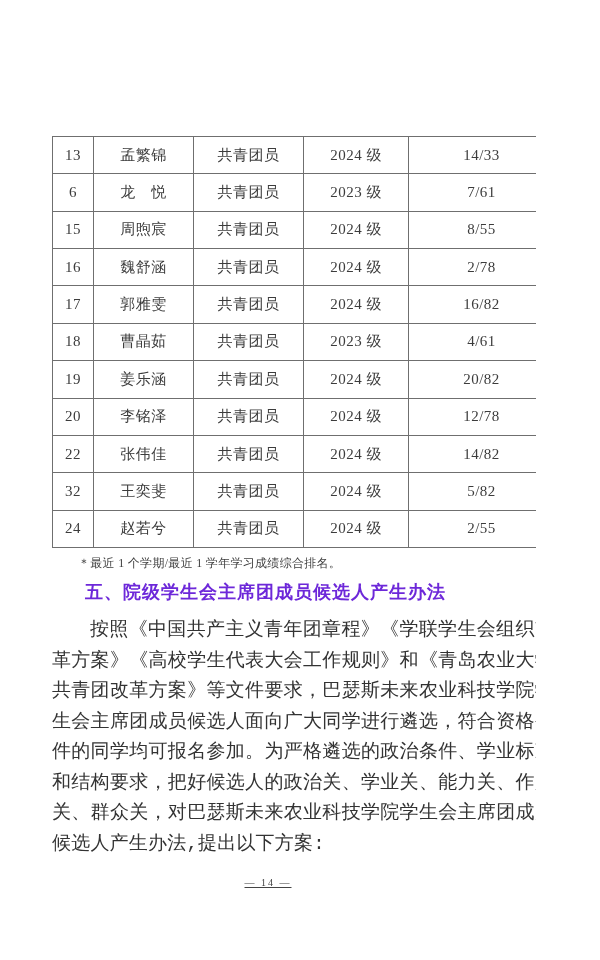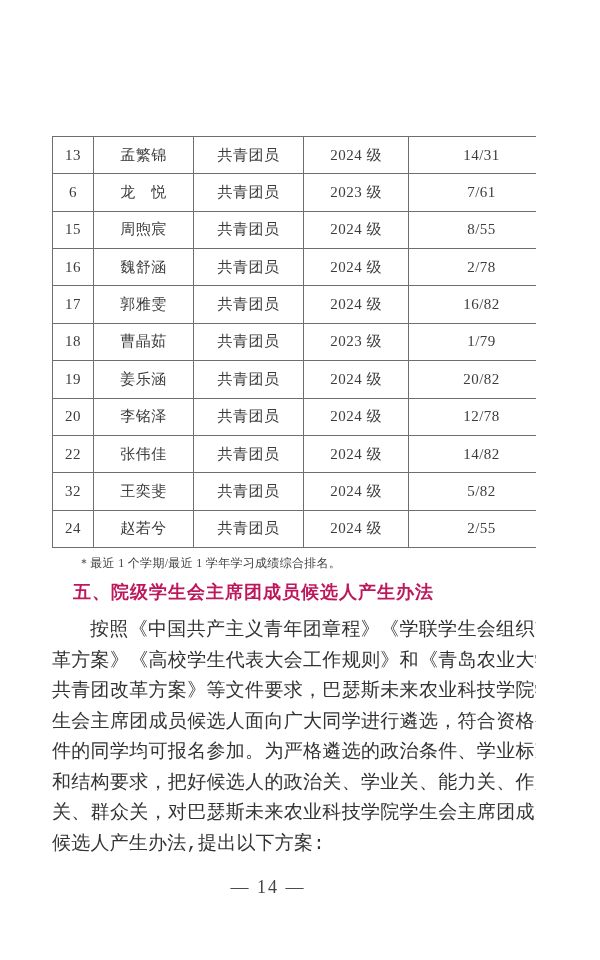--- a/index.html
+++ b/index.html
@@ -48,26 +48,26 @@
     position: absolute;
     left: 78px;
     top: 536px;
     font-size: 12px;
     color: #3f3f3f;
     letter-spacing: 0.3px;
   }
   
   .section-heading {
     position: absolute;
-    left: 73px;
+    left: 85px;
     top: 561px;
     font-family: "Liberation Sans", "DejaVu Sans", sans-serif;
     font-weight: bold;
     font-size: 18px;
-    color: #be185d;
+    color: #6d28d9;
     letter-spacing: 1px;
   }
   
   .body-paragraph {
     position: absolute;
     left: 52px;
     top: 596px;
     width: 502px;
     font-size: 19px;
     line-height: 30.5px;
@@ -77,23 +77,24 @@
     letter-spacing: 0.2px;
     font-family: Liberation Mono, monospace;
   }
   
   .page-number {
     position: absolute;
     left: 0;
     top: 858px;
     width: 100%;
     text-align: center;
-    font-size: 18px;
+    font-size: 10px;
     color: #444444;
     letter-spacing: 2px;
+    text-decoration: underline;
   }
 </style>
 </head>
 <body>
 
 <div class="page">
 
   <table class="roster-table">
     <colgroup>
       <col class="col-no">
@@ -101,21 +102,21 @@
       <col class="col-status">
       <col class="col-grade">
       <col class="col-rank">
     </colgroup>
     <tbody>
         <tr>
           <td>13</td>
           <td>孟繁锦</td>
           <td>共青团员</td>
           <td>2024 级</td>
-          <td>14/31</td>
+          <td>14/33</td>
         </tr>
         <tr>
           <td>6</td>
           <td>龙　悦</td>
           <td>共青团员</td>
           <td>2023 级</td>
           <td>7/61</td>
         </tr>
         <tr>
           <td>15</td>
@@ -136,21 +137,21 @@
           <td>郭雅雯</td>
           <td>共青团员</td>
           <td>2024 级</td>
           <td>16/82</td>
         </tr>
         <tr>
           <td>18</td>
           <td>曹晶茹</td>
           <td>共青团员</td>
           <td>2023 级</td>
-          <td>1/79</td>
+          <td>4/61</td>
         </tr>
         <tr>
           <td>19</td>
           <td>姜乐涵</td>
           <td>共青团员</td>
           <td>2024 级</td>
           <td>20/82</td>
         </tr>
         <tr>
           <td>20</td>

